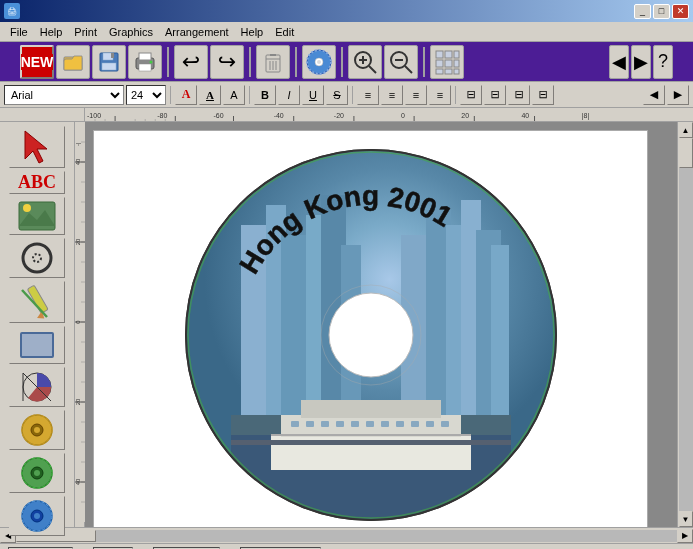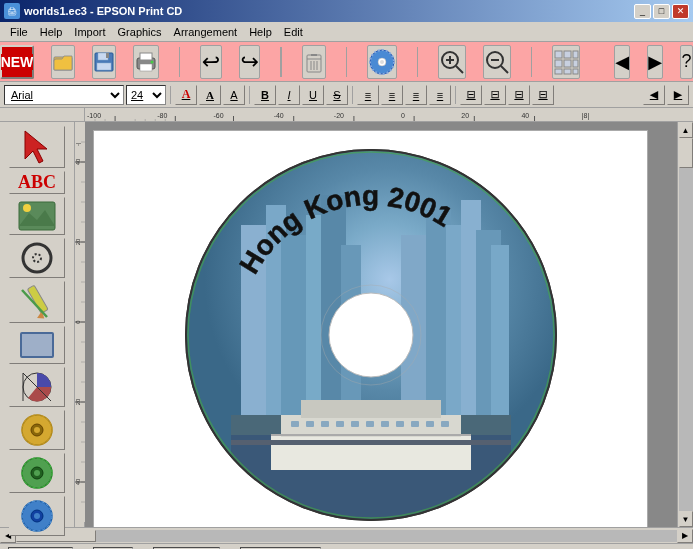--- a/index.html
+++ b/index.html
@@ -37,45 +37,44 @@
       border-bottom: 1px solid #a0a0a0;
     }
     .menu-item {
       padding: 2px 6px;
       font-size: 11px;
       cursor: pointer;
     }
 
     
     .toolbar {
-      background: #fca5a5;
+      background: #4c1d95;
       height: 40px;
       display: flex;
       align-items: center;
-      padding: 2px 0;
+      padding: 2px 20px;
       border-bottom: 1px solid #a0a0a0;
-      gap: 17px;
+      gap: 2px;
     }
     .tool-btn {
       width: 34px; height: 34px; border: 1px solid #a0a0a0; background: #d4d0c8;
       display: flex; align-items: center; justify-content: center; cursor: pointer;
       border-radius: 2px; font-size: 18px;
     }
     .tool-separator { width: 2px; height: 30px; background: #a0a0a0; margin: 0 3px; }
 
     
     .format-bar {
       background: #d4d0c8;
       height: 26px;
       display: flex;
       align-items: center;
       padding: 0 4px;
       border-bottom: 1px solid #a0a0a0;
       gap: 2px;
-      text-decoration: underline;
     }
     .font-combo {
       width: 120px; height: 20px; border: 1px inset #888; background: white; font-size: 11px; padding: 0 2px;
     }
     .size-combo {
       width: 40px; height: 20px; border: 1px inset #888; background: white; font-size: 11px; padding: 0 0;
     }
     .format-btn {
       width: 22px; height: 20px; border: 1px outset #d4d0c8; background: #d4d0c8;
       display: flex; align-items: center; justify-content: center; cursor: pointer; font-size: 11px;
@@ -180,33 +179,32 @@
 
     
     .ruler-h-svg { width: 100%; height: 14px; }
   </style>
 </head>
 <body>
 
 <div class="title-bar">
   <div class="title-bar-left">
     <div class="title-bar-icon">🖨</div>
-    <span class="title-bar-text">worlds1.ec3 - EPSON Print CD</span>
   </div>
   <div class="title-bar-buttons">
     <div class="tb-btn tb-btn-min">_</div>
     <div class="tb-btn tb-btn-max">□</div>
     <div class="tb-btn tb-btn-close">✕</div>
   </div>
 </div>
 
 <div class="menu-bar">
   <div class="menu-item">File</div>
   <div class="menu-item">Help</div>
-  <div class="menu-item">Import</div>
+  <div class="menu-item">Print</div>
   <div class="menu-item">Graphics</div>
   <div class="menu-item">Arrangement</div>
   <div class="menu-item">Help</div>
   <div class="menu-item">Edit</div>
 </div>
 
 <div class="toolbar">
 
   <div class="tool-btn" style="background:#cc0000; color:white; font-size:13px; font-weight:bold; border:2px outset #d4d0c8;">
     <span style="background:#cc0000;color:white;font-weight:bold;font-size:14px;">NEW</span>

